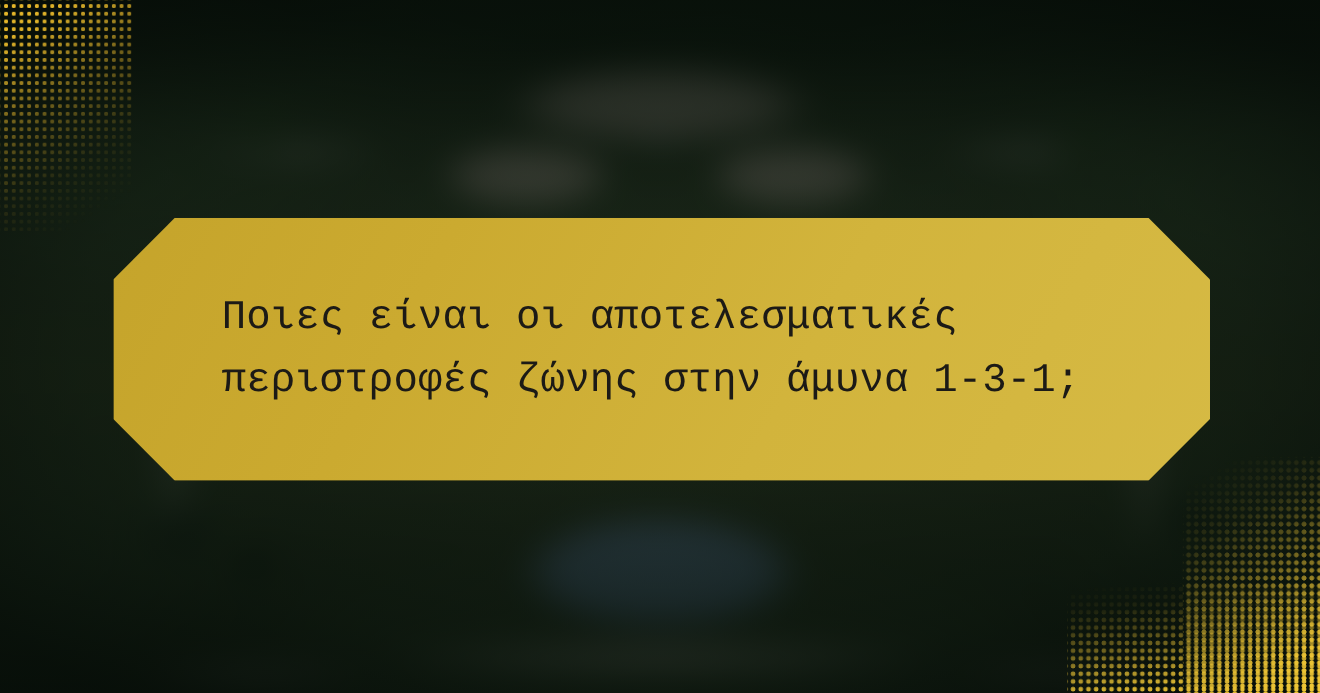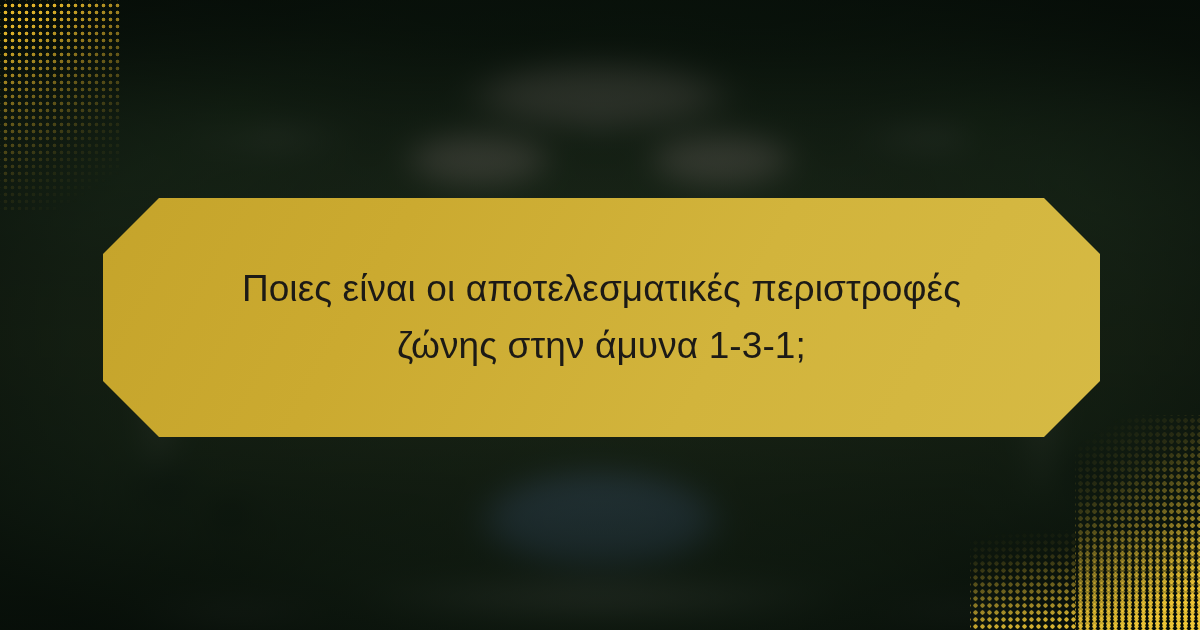--- a/index.html
+++ b/index.html
@@ -145,25 +145,25 @@
     -webkit-clip-path: polygon(56px 0, calc(100% - 56px) 0, 100% 56px, 100% calc(100% - 56px), calc(100% - 56px) 100%, 56px 100%, 0 calc(100% - 56px), 0 56px);
             clip-path: polygon(56px 0, calc(100% - 56px) 0, 100% 56px, 100% calc(100% - 56px), calc(100% - 56px) 100%, 56px 100%, 0 calc(100% - 56px), 0 56px);
     display: flex;
     align-items: center;
     justify-content: center;
   }
   .banner-title {
     margin: 0;
     padding: 0 70px;
     color: #1C1A16;
-    font-family: Liberation Sans, sans-serif;
+    font-family: Liberation Mono, monospace;
     font-size: 37px;
     font-weight: 400;
     line-height: 1.52;
-    text-align: center;
+    text-align: left;
     letter-spacing: 0.1px;
     max-width: 800px;
   }
 </style>
 </head>
 <body>
 
 <div id="stage">
 
   <div class="bg-photo">

